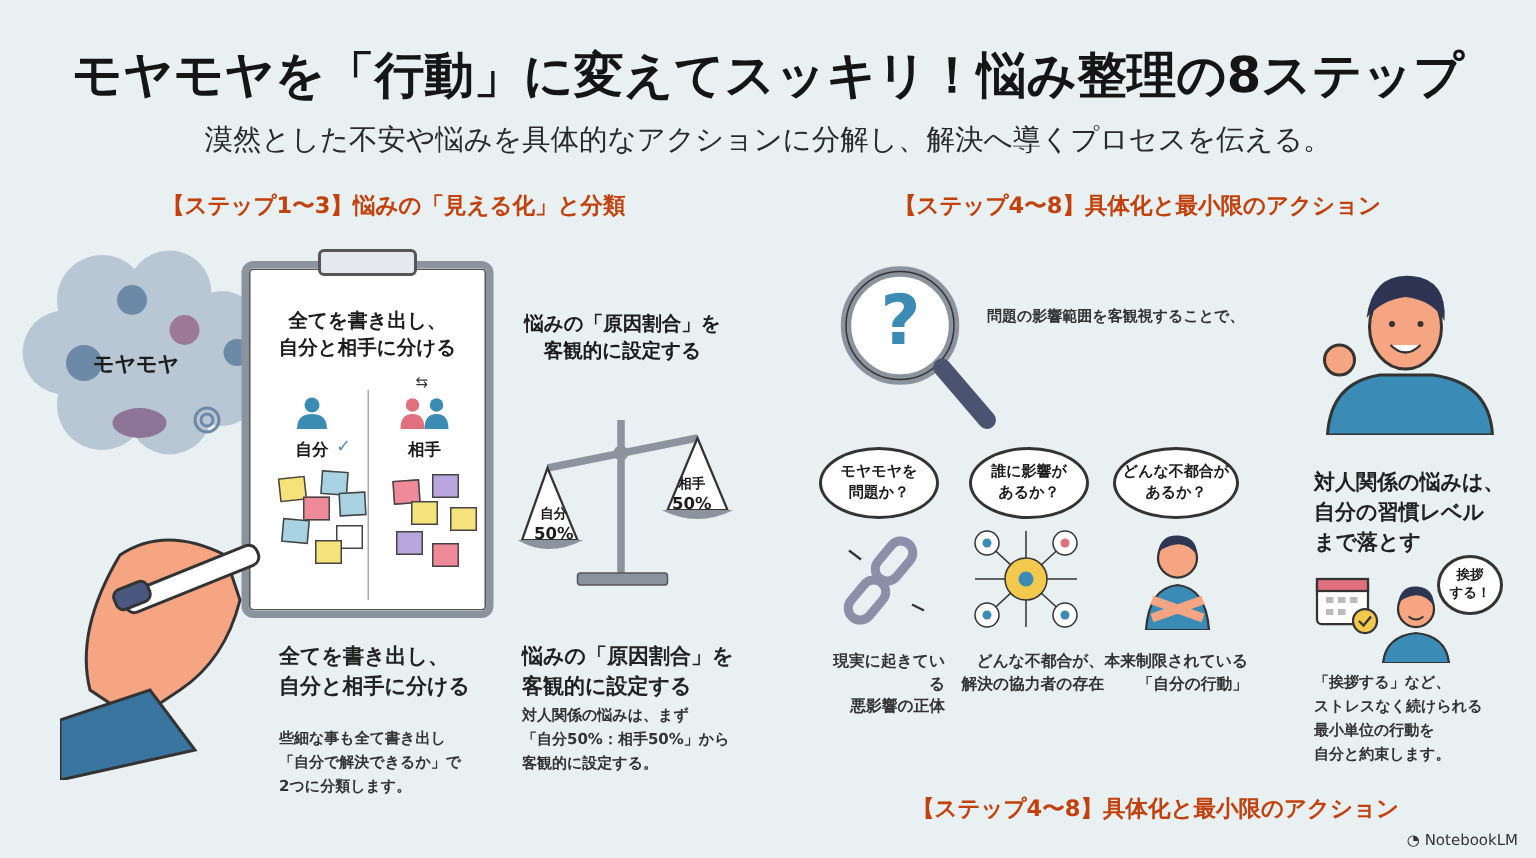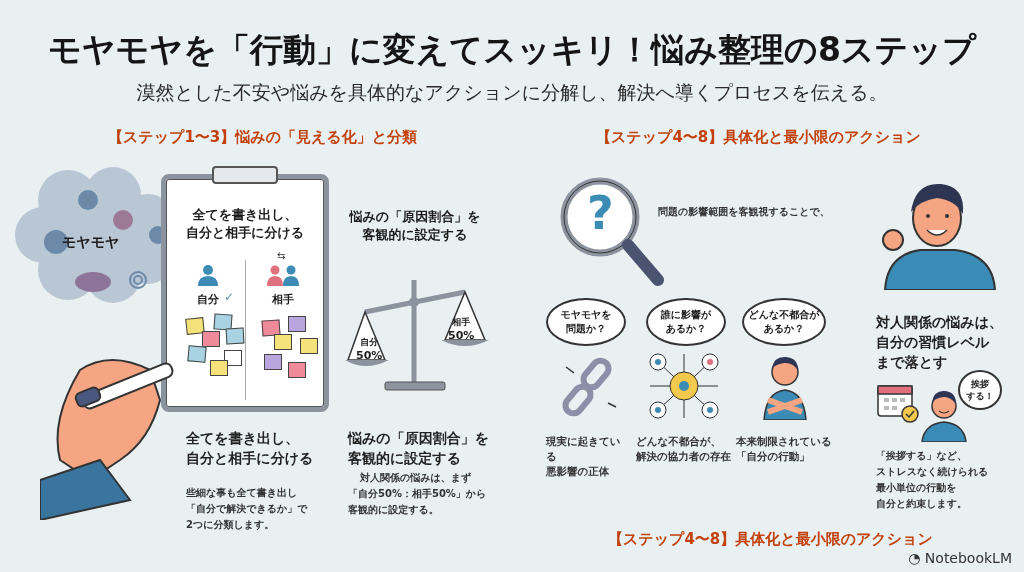--- a/index.html
+++ b/index.html
@@ -3,26 +3,26 @@
 <meta charset="utf-8">
 <style>
   html,body{margin:0;padding:0;}
   body{width:1024px;height:572px;background:#e9f0f2;font-family:"DejaVu Sans","Liberation Sans",sans-serif;color:#1c1c1c;position:relative;overflow:hidden;}
   .abs{position:absolute;}
   .title{left:0;width:1024px;top:28px;text-align:center;font-size:33px;font-weight:bold;letter-spacing:0px;color:#151515;}
   .subtitle{left:0;width:1024px;top:80px;text-align:center;font-size:19px;color:#2a2a2a;}
   .sec{font-size:15px;font-weight:bold;color:#c2410c;}
   .h2{font-size:14px;font-weight:bold;line-height:20px;color:#222;}
   .body{font-size:10px;font-weight:bold;line-height:16px;color:#333;}
-  .cap{font-size:10.5px;font-weight:bold;line-height:15px;text-align:left;color:#333;}
+  .cap{font-size:10.5px;font-weight:bold;line-height:15px;text-align:right;color:#333;}
   .bubble{background:#fff;border:2px solid #333;border-radius:50%;text-align:center;font-size:10px;font-weight:bold;line-height:14px;display:flex;align-items:center;justify-content:center;}
   .clip{left:161px;top:174px;width:168px;height:238px;background:#fff;border:5px solid #8b939e;border-radius:8px;box-sizing:border-box;box-shadow:0 0 0 1px #555 inset;}
   .clamp{left:212px;top:166px;width:66px;height:18px;background:#e5e8ec;border:2px solid #555;border-radius:4px;box-sizing:border-box;}
   .note{position:absolute;width:18px;height:16px;border:1px solid #444;box-sizing:border-box;}
-  .logo{right:12px;bottom:6px;font-size:14px;color:#333;}
+  .logo{right:12px;bottom:6px;font-size:10px;color:#333;}
 </style>
 </head>
 <body>
 
 <div class="abs title">モヤモヤを「行動」に変えてスッキリ！悩み整理の8ステップ</div>
 <div class="abs subtitle">漠然とした不安や悩みを具体的なアクションに分解し、解決へ導くプロセスを伝える。</div>
 
 <div class="abs sec" style="left:108px;top:128px;">【ステップ1〜3】悩みの「見える化」と分類</div>
 
 <div class="abs" style="left:8px;top:160px;width:170px;height:150px;">
@@ -134,21 +134,21 @@
 <div class="abs" style="left:186px;top:428px;">
   <div class="h2">全てを書き出し、</div>
   <div class="h2">自分と相手に分ける</div>
   <div class="body" style="margin-top:17px;">些細な事も全て書き出し</div>
   <div class="body">「自分で解決できるか」で</div>
   <div class="body">2つに分類します。</div>
 </div>
 <div class="abs" style="left:348px;top:428px;">
   <div class="h2">悩みの「原因割合」を</div>
   <div class="h2">客観的に設定する</div>
-  <div class="body" style="margin-top:2px;margin-left:12px;">対人関係の悩みは、まず</div>
+  <div class="body" style="margin-top:2px;">対人関係の悩みは、まず</div>
   <div class="body">「自分50%：相手50%」から</div>
   <div class="body">客観的に設定する。</div>
 </div>
 
 <div class="abs sec" style="left:596px;top:128px;">【ステップ4〜8】具体化と最小限のアクション</div>
 
 <div class="abs" style="left:558px;top:175px;">
   <svg width="110" height="115" viewBox="0 0 110 115">
     <circle cx="42" cy="42" r="36" fill="#fff" stroke="#8b939e" stroke-width="7"></circle>
     <circle cx="42" cy="42" r="36" fill="none" stroke="#333" stroke-width="1"></circle>

